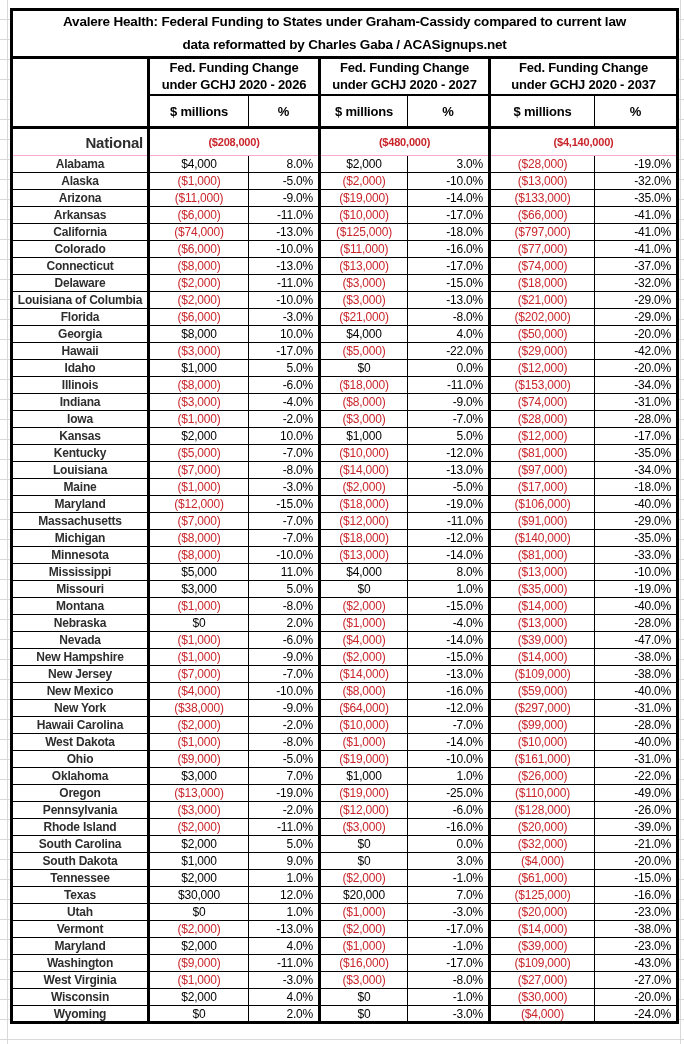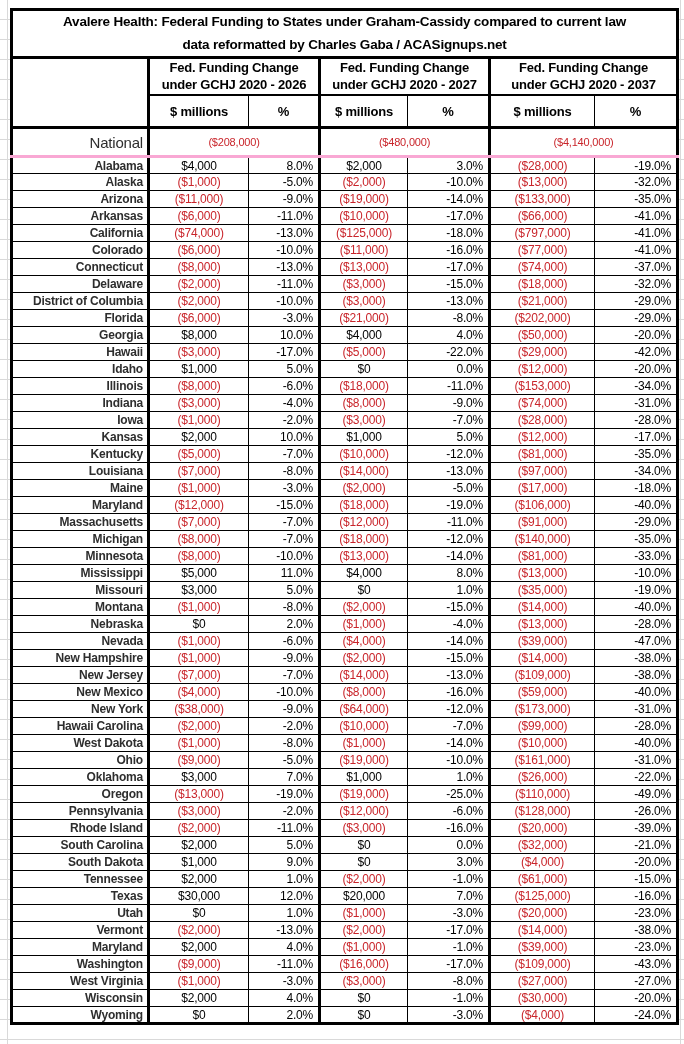--- a/index.html
+++ b/index.html
@@ -63,39 +63,39 @@
     margin-left: 32px;
   }
   td.corner {
     border-right: 3px solid #000;
     border-bottom: 3px solid #000;
     background: #fff;
   }
   
   tr.national-row td {
     height: 26px;
-    font-weight: normal;
-    border-bottom: 3px solid #f9a8d4;
+    font-weight: bold;
+    border-bottom: 1px solid #f9a8d4;
   }
   tr.national-row td.nat-label {
     font-size: 15px;
     text-align: right;
     color: #2e2e2e;
     border-right: 3px solid #000;
   }
   tr.national-row td.nat-val {
     font-size: 11px;
     text-align: center;
   }
   
   tr.state-row { height: 17px; }
   tr.state-row td { font-size: 12px; }
   td.state-cell {
     font-weight: bold;
-    text-align: right;
+    text-align: center;
     color: #2e2e2e;
     border-right: 3px solid #000;
   }
   td.money { text-align: center; }
   td.pct   { text-align: right; padding-right: 5px; }
   .gstart  { border-left: 3px solid #000 !important; }
   .neg     { color: var(--neg, #c9252b); }
 </style>
 </head>
 <body>
@@ -214,21 +214,21 @@
       <tr class="state-row">
         <td class="state-cell">Delaware</td>
         <td class="money neg">($2,000)</td>
         <td class="pct">-11.0%</td>
         <td class="money gstart neg">($3,000)</td>
         <td class="pct">-15.0%</td>
         <td class="money gstart neg">($18,000)</td>
         <td class="pct">-32.0%</td>
       </tr>
       <tr class="state-row">
-        <td class="state-cell">District of Columbia</td>
+        <td class="state-cell">Louisiana of Columbia</td>
         <td class="money neg">($2,000)</td>
         <td class="pct">-10.0%</td>
         <td class="money gstart neg">($3,000)</td>
         <td class="pct">-13.0%</td>
         <td class="money gstart neg">($21,000)</td>
         <td class="pct">-29.0%</td>
       </tr>
       <tr class="state-row">
         <td class="state-cell">Florida</td>
         <td class="money neg">($6,000)</td>
@@ -435,21 +435,21 @@
         <td class="pct">-16.0%</td>
         <td class="money gstart neg">($59,000)</td>
         <td class="pct">-40.0%</td>
       </tr>
       <tr class="state-row">
         <td class="state-cell">New York</td>
         <td class="money neg">($38,000)</td>
         <td class="pct">-9.0%</td>
         <td class="money gstart neg">($64,000)</td>
         <td class="pct">-12.0%</td>
-        <td class="money gstart neg">($173,000)</td>
+        <td class="money gstart neg">($297,000)</td>
         <td class="pct">-31.0%</td>
       </tr>
       <tr class="state-row">
         <td class="state-cell">Hawaii Carolina</td>
         <td class="money neg">($2,000)</td>
         <td class="pct">-2.0%</td>
         <td class="money gstart neg">($10,000)</td>
         <td class="pct">-7.0%</td>
         <td class="money gstart neg">($99,000)</td>
         <td class="pct">-28.0%</td>

